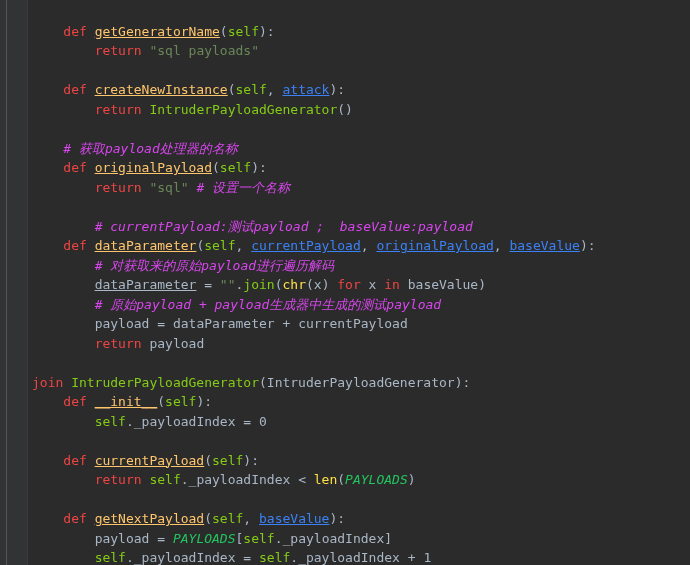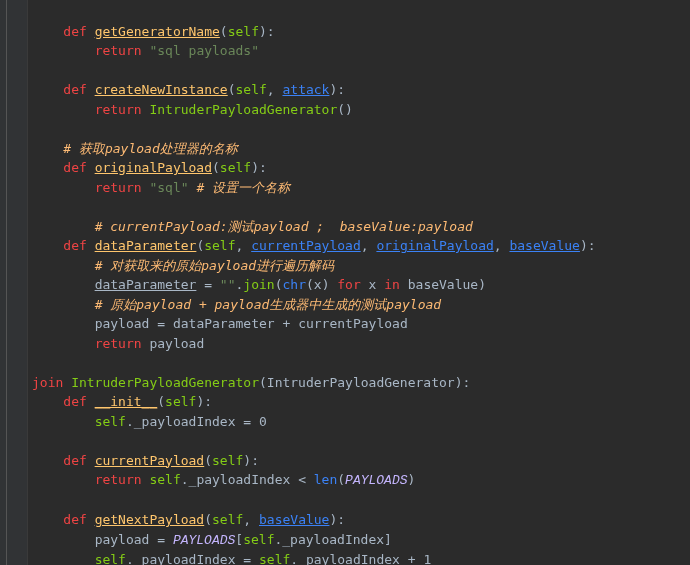--- a/index.html
+++ b/index.html
@@ -29,23 +29,23 @@
     top: 2px;
     white-space: pre;
     padding-left: 4px;
   }
   .kw { color: #ef4444; }           
   .fn { color: #ffc66d; text-decoration: underline; } 
   .fn-call { color: #84cc16; }       
   .param { color: #3b82f6; text-decoration: underline; } 
   .self { color: #84cc16; }         
   .str { color: #6a8759; }          
-  .cmt { color: #fdba74; font-style: italic; } 
-  .builtin { color: #3b82f6; }      
-  .glob { color: #c4b5fd; font-style: italic; font-family: Liberation Mono, monospace; } 
+  .cmt { color: #d946ef; font-style: italic; } 
+  .builtin { color: #fde047; }      
+  .glob { color: #22c55e; font-style: italic; } 
   .var-u { text-decoration: underline; }
   .watermark {
     position:absolute;
     left:8px; bottom:14px;
     font-family: sans-serif;
     font-size:40px;
     font-weight:800;
     color: rgba(70,130,80,0.28);
     letter-spacing:-2px;
     pointer-events:none;

